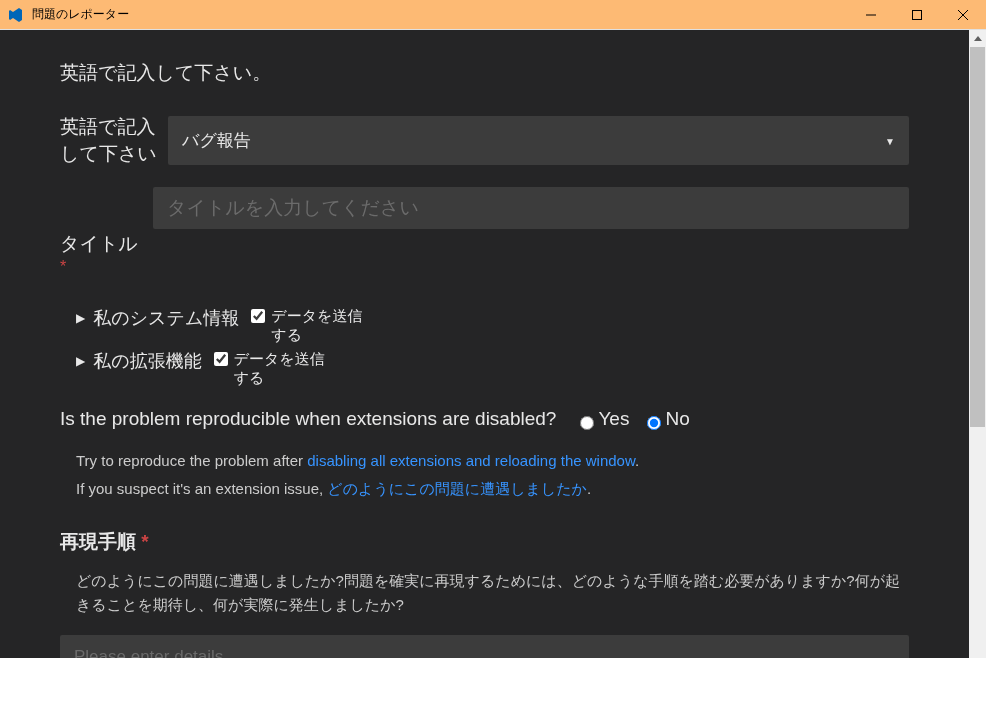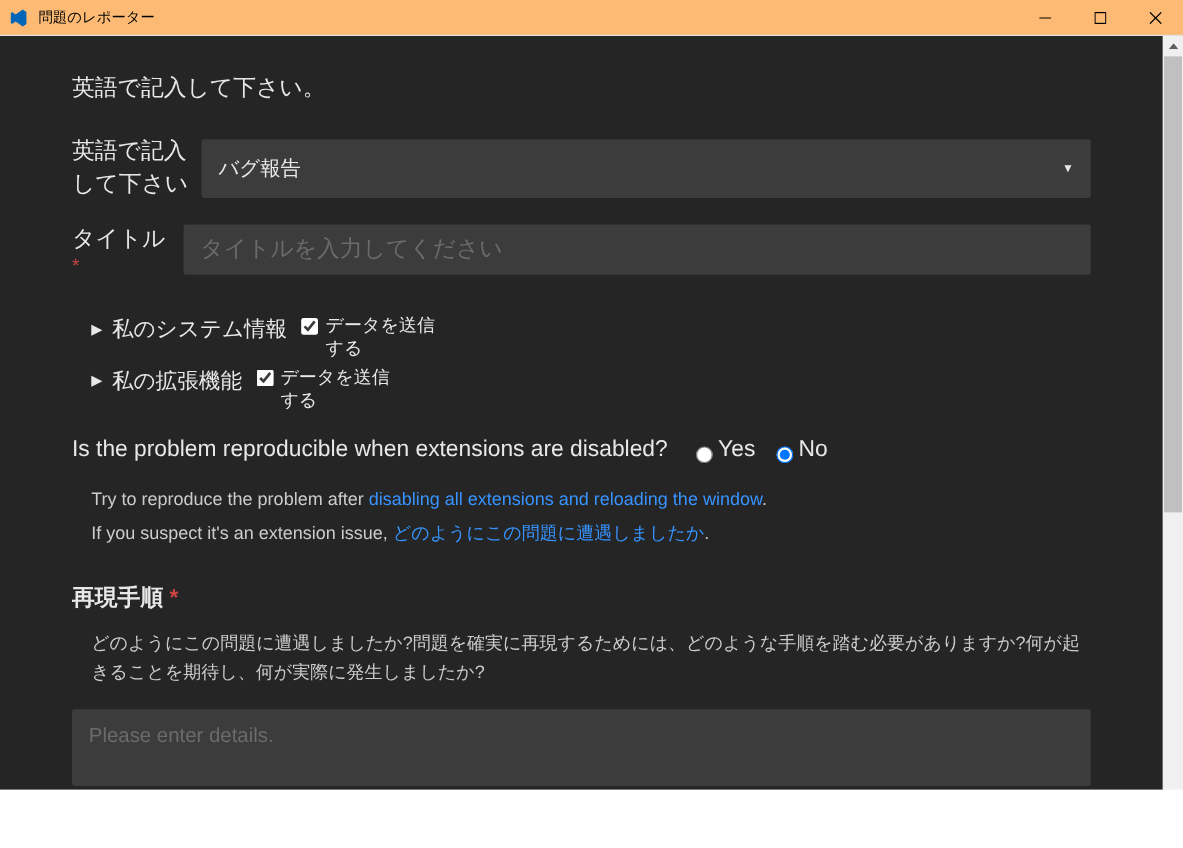--- a/index.html
+++ b/index.html
@@ -127,20 +127,21 @@
       pointer-events: none;
     }
     .title-row {
       display: flex;
       align-items: flex-start;
       margin-bottom: 30px;
     }
     .title-label-block {
       width: 93px;
       flex-shrink: 0;
+      margin-top: 44px;
     }
     .text-input {
       flex: 1;
       background: #3c3c3c;
       border: none;
       color: #e8e8e8;
       font-size: 19px;
       padding: 10px 14px;
       border-radius: 2px;
     }

